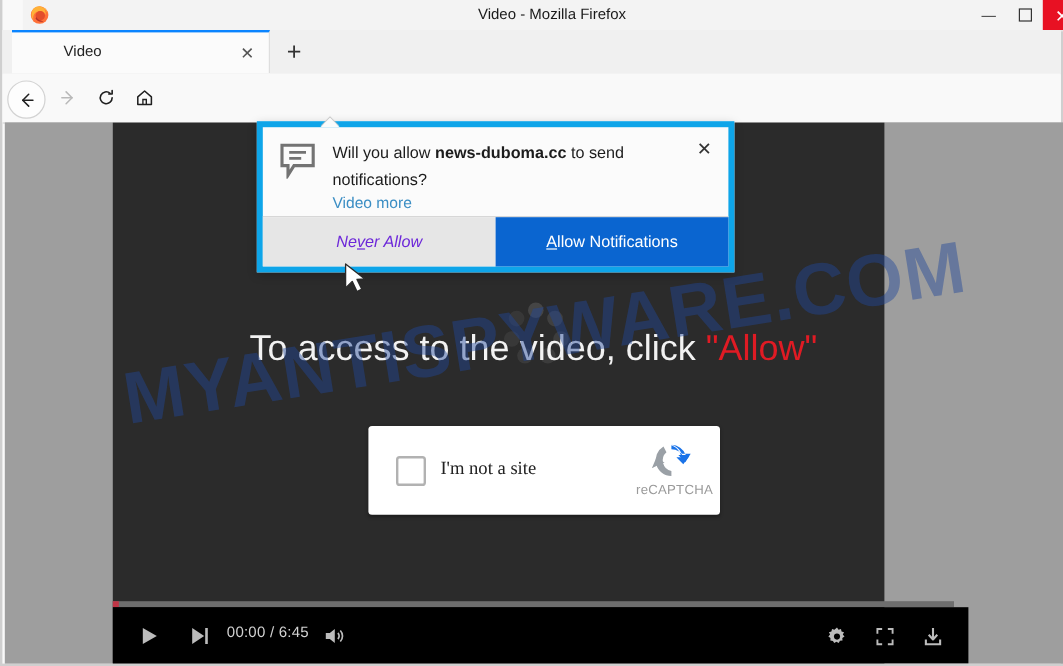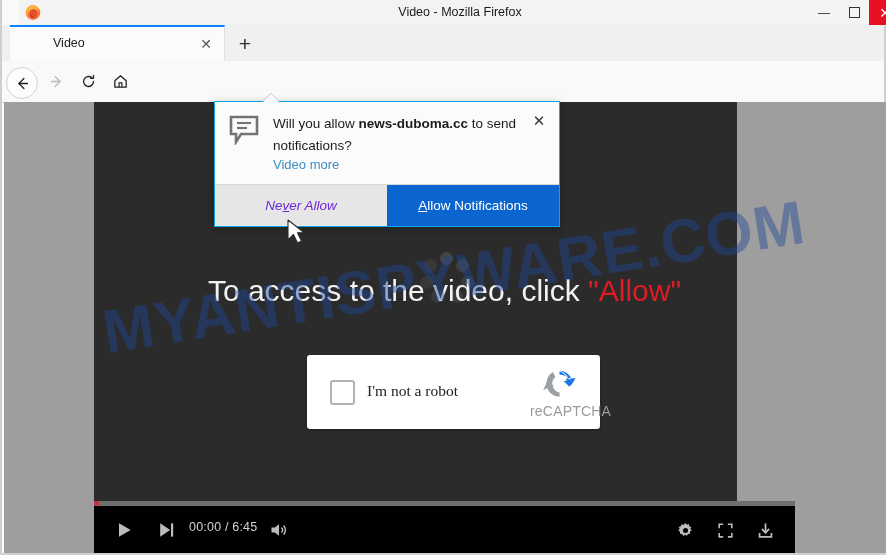--- a/index.html
+++ b/index.html
@@ -240,39 +240,40 @@
     font-family: "Liberation Serif", serif;
   }
   #recaptcha-logo {
     position: absolute; right: 24px; top: 12px;
     width: 33px; height: 33px;
   }
   #recaptcha-brand {
     position: absolute; right: 12px; top: 48px;
     width: 58px;
     text-align: left;
-    font-size: 14px; color: #9a9a9a;
+    font-size: 11px; color: #9a9a9a;
     letter-spacing: .2px;
   }
 
   
   #progress-track {
     position: absolute; left: 90px; bottom: 47px;
     width: 701px; height: 5px;
     background: #6e6e6e;
   }
   #progress-played {
     position: absolute; left: 0; top: 0;
     width: 5px; height: 5px;
     background: #c03546;
   }
   #player-bar {
     position: absolute; left: 90px; bottom: 0;
     width: 701px; height: 47px;
     background: #000000;
+    padding-left: 12px;
   }
   .pctl {
     position: absolute; top: 12px;
     height: 24px;
     display: flex; align-items: center; justify-content: center;
     color: #c4c4c4;
   }
   #play-button     { left: 18px; width: 24px; }
   #next-button     { left: 60px; width: 24px; }
   #time-display {
@@ -281,23 +282,23 @@
     letter-spacing: .2px;
   }
   #volume-button   { left: 173px; width: 24px; }
   #settings-button { right: 98px; width: 24px; }
   #fullscreen-button { right: 58px; width: 24px; }
   #download-button { right: 18px; width: 24px; }
 
   
   #permission-popup {
     position: absolute; left: 212px; top: 101px;
-    width: 346px; height: 126px;
+    width: 398px; height: 126px;
     background: #fbfbfb;
-    border: 1px solid #0ea5e9;
+    border: 5px solid #0ea5e9;
     box-shadow: 0 2px 8px rgba(0,0,0,.25);
     box-sizing: border-box;
     z-index: 40;
   }
   #popup-arrow-up {
     position: absolute; left: 48px; top: -8px;
     width: 0; height: 0;
     border-left: 8px solid transparent;
     border-right: 8px solid transparent;
     border-bottom: 8px solid #fbfbfb;
@@ -510,21 +511,21 @@
         <i style="left:1px;   top:24px; opacity:.45;"></i>
         <i style="left:5px;   top:7px;  opacity:.40;"></i>
       </div>
 
       <div id="access-headline">
         <span>To access to the video, click </span><span class="allow-word">"Allow"</span>
       </div>
 
       <div id="recaptcha-widget">
         <div id="recaptcha-checkbox"></div>
-        <div id="recaptcha-label">I'm not a robot</div>
+        <div id="recaptcha-label">I'm not a site</div>
         <div id="recaptcha-logo">
           <svg viewBox="0 0 40 40" width="33" height="33">
             <path d="M20 5 C27 5 33 10 34 17 L29 17 L35 24 L40 17 L34.5 17" fill="none"></path>
             <path d="M20 4.5 a15.5 15.5 0 0 1 14.5 10.2 L27 14.7 L34 22 L39.5 13.5 L30.5 13.5 A16 16 0 0 0 20 4.5 Z" fill="#1a73e8"></path>
             <path d="M20 35.5 a15.5 15.5 0 0 1 -13 -7 L13.5 24 L4 22.5 L2.5 33 L8 28.2 A16 16 0 0 0 20 35.5 Z" fill="#9aa0a6" transform="rotate(15 20 22)"></path>
             <path d="M20 36 a16 16 0 0 1 -8 -29.8 L15 12 A11 11 0 0 0 20 31 Z" fill="#9aa0a6"></path>
             <path d="M20 9 a13 13 0 0 1 12 8 L25 17 L32 24 L38 16 L30 16 A16 16 0 0 0 20 5 Z" fill="#1a73e8"></path>
             <circle cx="20" cy="20" r="5.5" fill="#ffffff"></circle>
           </svg>
         </div>

